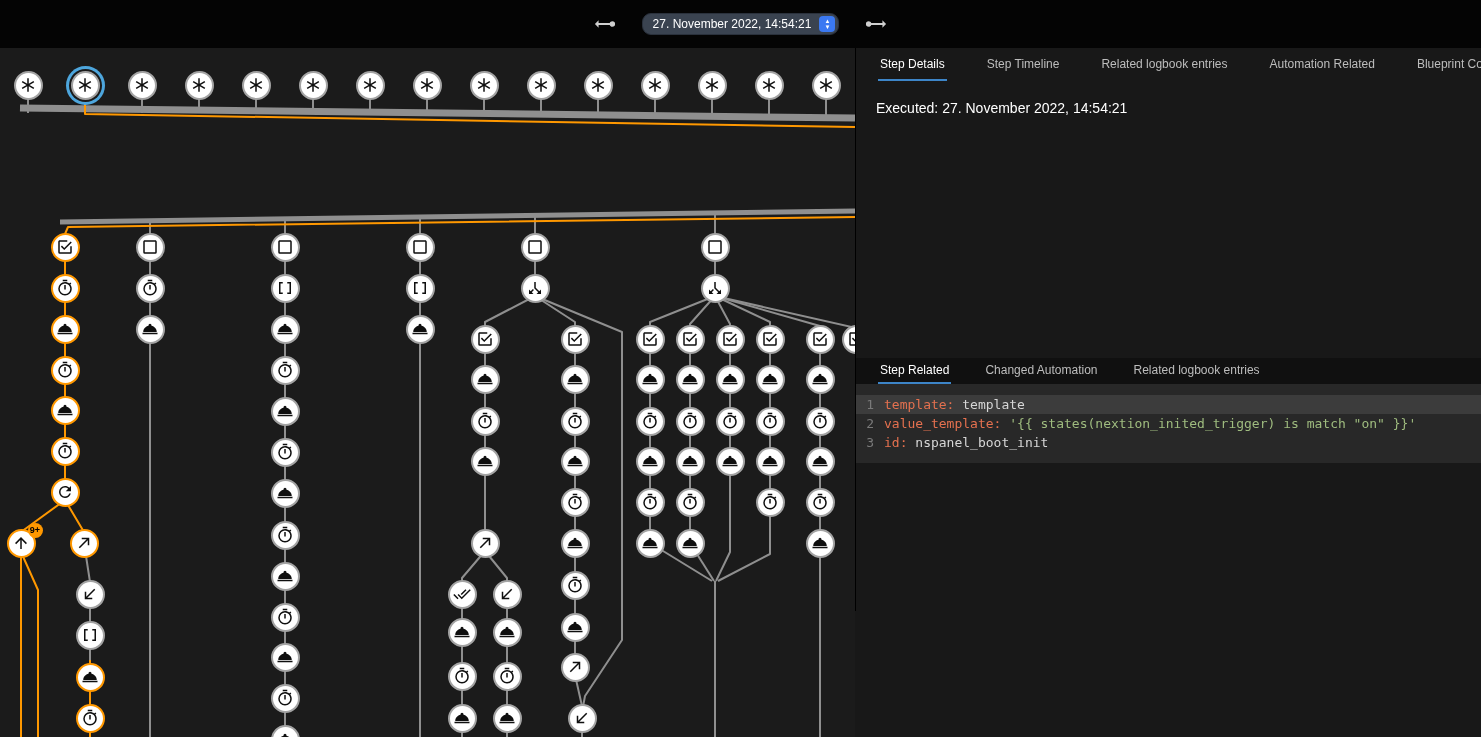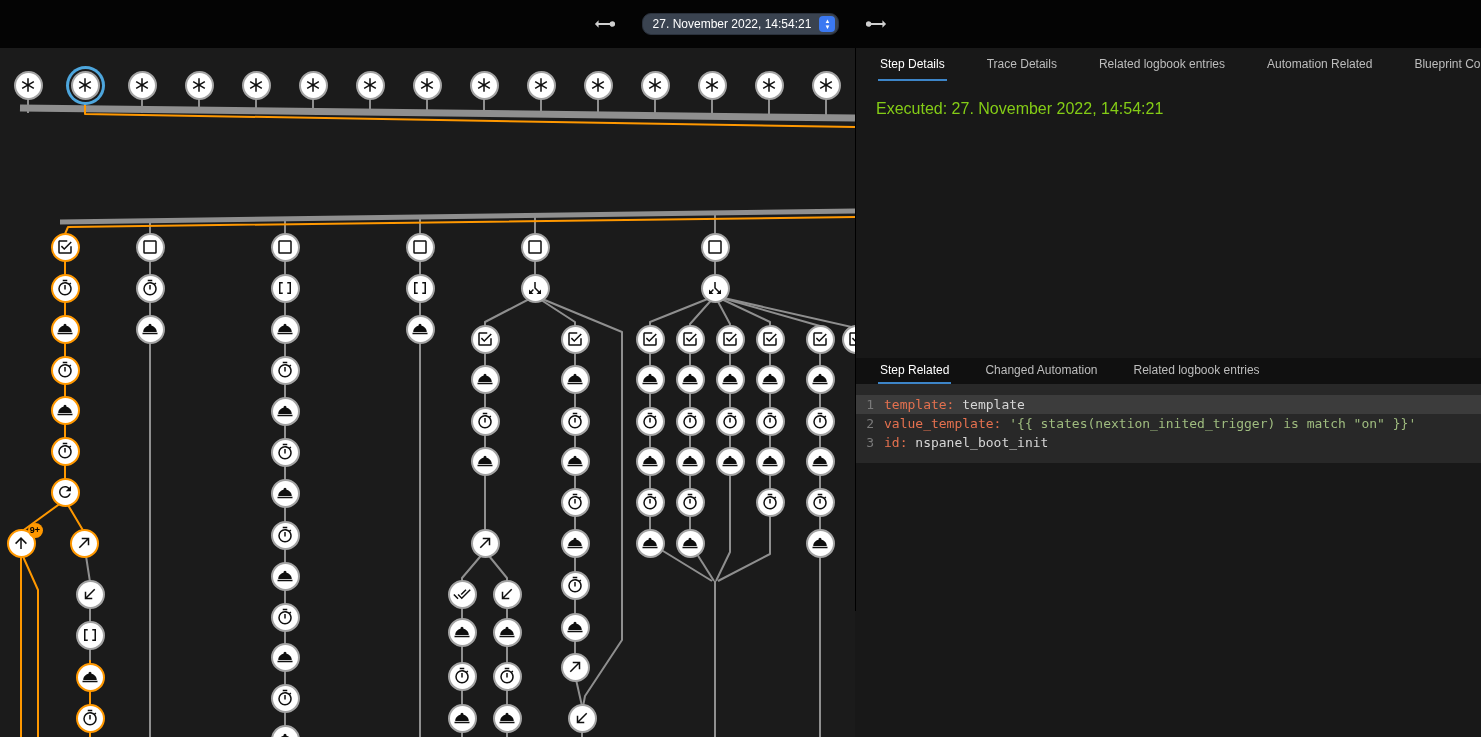--- a/index.html
+++ b/index.html
@@ -35,21 +35,21 @@
   .badge{position:absolute;top:-8px;right:-9px;background:var(--active);color:#000;border-radius:50%;
          width:15px;height:15px;line-height:15px;text-align:center;font-size:9px;font-weight:bold}
 
   
   .right{position:absolute;top:48px;left:855px;width:626px;height:563px;background:#181818;
          border-left:1px solid #000;display:flex;flex-direction:column}
   .tabbar{display:flex;gap:38px;padding:0 12px 0 22px;height:33px;flex:none;align-items:stretch}
   .tab{font-size:12px;color:#bdbdbd;display:flex;align-items:center;border-bottom:2px solid transparent;
        padding:0 2px;cursor:pointer;white-space:nowrap}
   .tab.active{color:#fff;border-bottom-color:var(--accent)}
-  .details{height:277px;flex:none;padding:19px 20px;color:#84cc16;font-size:16px}
+  .details{height:277px;flex:none;padding:19px 20px;color:#ffffff;font-size:14px}
   .bottombar{height:26px;background:#101010;gap:32px}
   .bottombar .tab{font-size:12px}
   .code{background:#282828;font-family:"DejaVu Sans Mono",monospace;font-size:13px;flex:none;
         padding:11px 0;cursor:text}
   .code-row{display:flex;height:19px;line-height:19px;white-space:pre}
   .code-row.active{background:#3c3c3c}
   .gutter{width:28px;flex:none;text-align:right;padding-right:10px;color:#7a7a7a}
   .tok-key{color:var(--tok-key)}
   .tok-str{color:var(--tok-str)}
   .tok-plain{color:var(--tok-plain)}
@@ -654,21 +654,21 @@
         <svg viewBox="0 0 24 24">
           <path d="M19,19H5V5H15V3H5C3.89,3 3,3.89 3,5V19A2,2 0 0,0 5,21H19A2,2 0 0,0 21,19V11H19M7.91,10.08L6.5,11.5L11,16L21,6L19.59,4.58L11,13.17L7.91,10.08Z"></path>
         </svg>
       </div>
     </div>
 </div>
 
 <div class="right">
   <div class="tabbar">
       <div class="tab active">Step Details</div>
-      <div class="tab">Trace Details</div>
+      <div class="tab">Step Timeline</div>
       <div class="tab">Related logbook entries</div>
       <div class="tab">Automation Related</div>
       <div class="tab">Blueprint Config</div>
     </div>
   <div class="details">
     <span>Executed: 27. November 2022, 14:54:21</span>
   </div>
   <div class="tabbar bottombar">
       <div class="tab active">Step Related</div>
       <div class="tab">Changed Automation</div>

